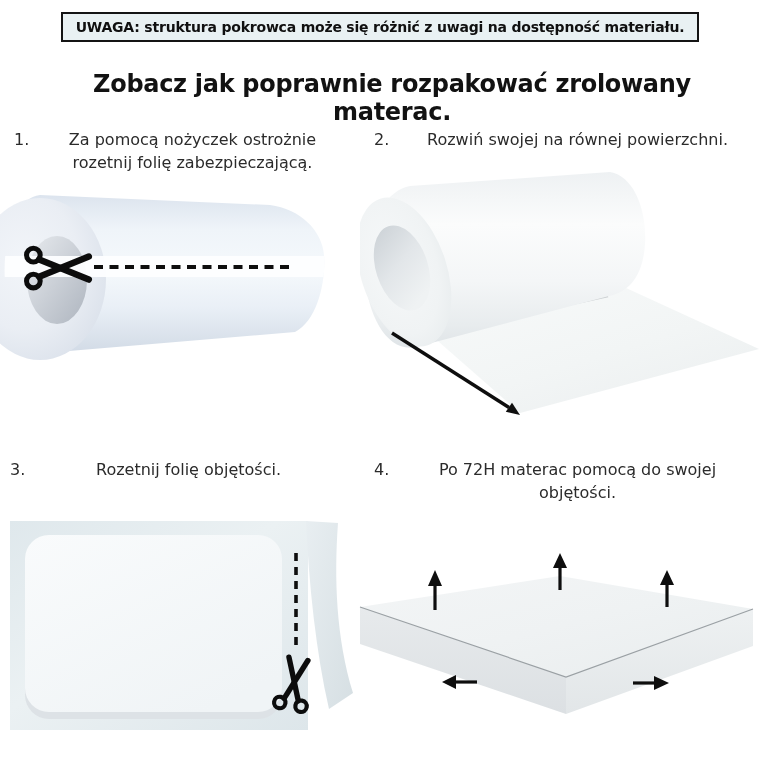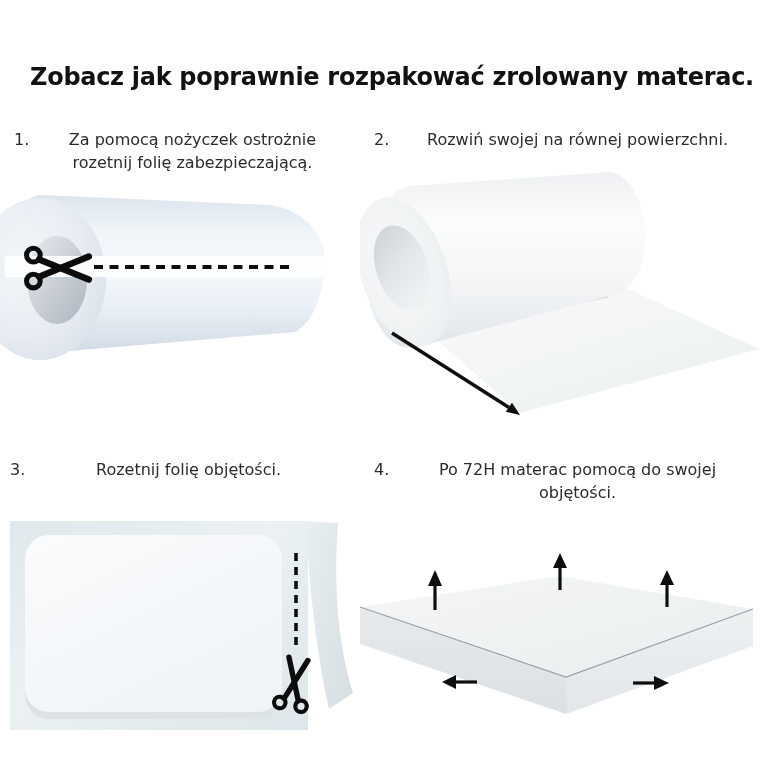--- a/index.html
+++ b/index.html
@@ -7,41 +7,44 @@
     position:relative;width:760px;height:760px;background:#ffffff;
     font-family:"DejaVu Sans","Liberation Sans",sans-serif;
     margin:0 auto;overflow:hidden;color:#1a1a1a;
   }
   .banner-wrap{position:absolute;top:12px;left:0;right:0;text-align:center;}
   .banner{
     display:inline-block;background:#e9f1f3;border:2px solid #141414;
     padding:5px 13px;font-weight:bold;font-size:14px;letter-spacing:-0.2px;color:#101010;
   }
   .title{
-    position:absolute;top:58px;left:0;right:0;margin:5px;text-align:center;
+    position:absolute;top:58px;left:0;right:0;margin:12px;text-align:center;
     font-size:24px;font-weight:bold;letter-spacing:-0.3px;color:#121212;padding-left:24px;
   }
   .step{position:absolute;display:flex;font-size:16px;line-height:23px;color:#2b2b2b;}
   .step .num{flex:0 0 27px;}
   .step .txt{flex:1;text-align:center;}
   #step1{top:128px;left:14px;width:330px;}
   #step2{top:128px;left:374px;width:380px;}
   #step3{top:458px;left:10px;width:330px;}
   #step4{top:458px;left:374px;width:380px;}
   .ill{position:absolute;}
   #ill1{left:0;top:185px;}
   #ill2{left:360px;top:160px;}
   #ill3{left:0;top:500px;}
   #ill4{left:355px;top:520px;}
 </style>
 </head>
 <body>
 
 <div class="stage">
 
+  <div class="banner-wrap">
+    <div class="banner">UWAGA: struktura pokrowca może się różnić z uwagi na dostępność materiału.</div>
+  </div>
 
   <h1 class="title">Zobacz jak poprawnie rozpakować zrolowany materac.</h1>
 
   <div class="step" id="step1">
     <span class="num">1.</span>
     <span class="txt">Za pomocą nożyczek ostrożnie rozetnij folię zabezpieczającą.</span>
   </div>
   <div class="step" id="step2">
     <span class="num">2.</span>
     <span class="txt">Rozwiń swojej na równej powierzchni.</span>

